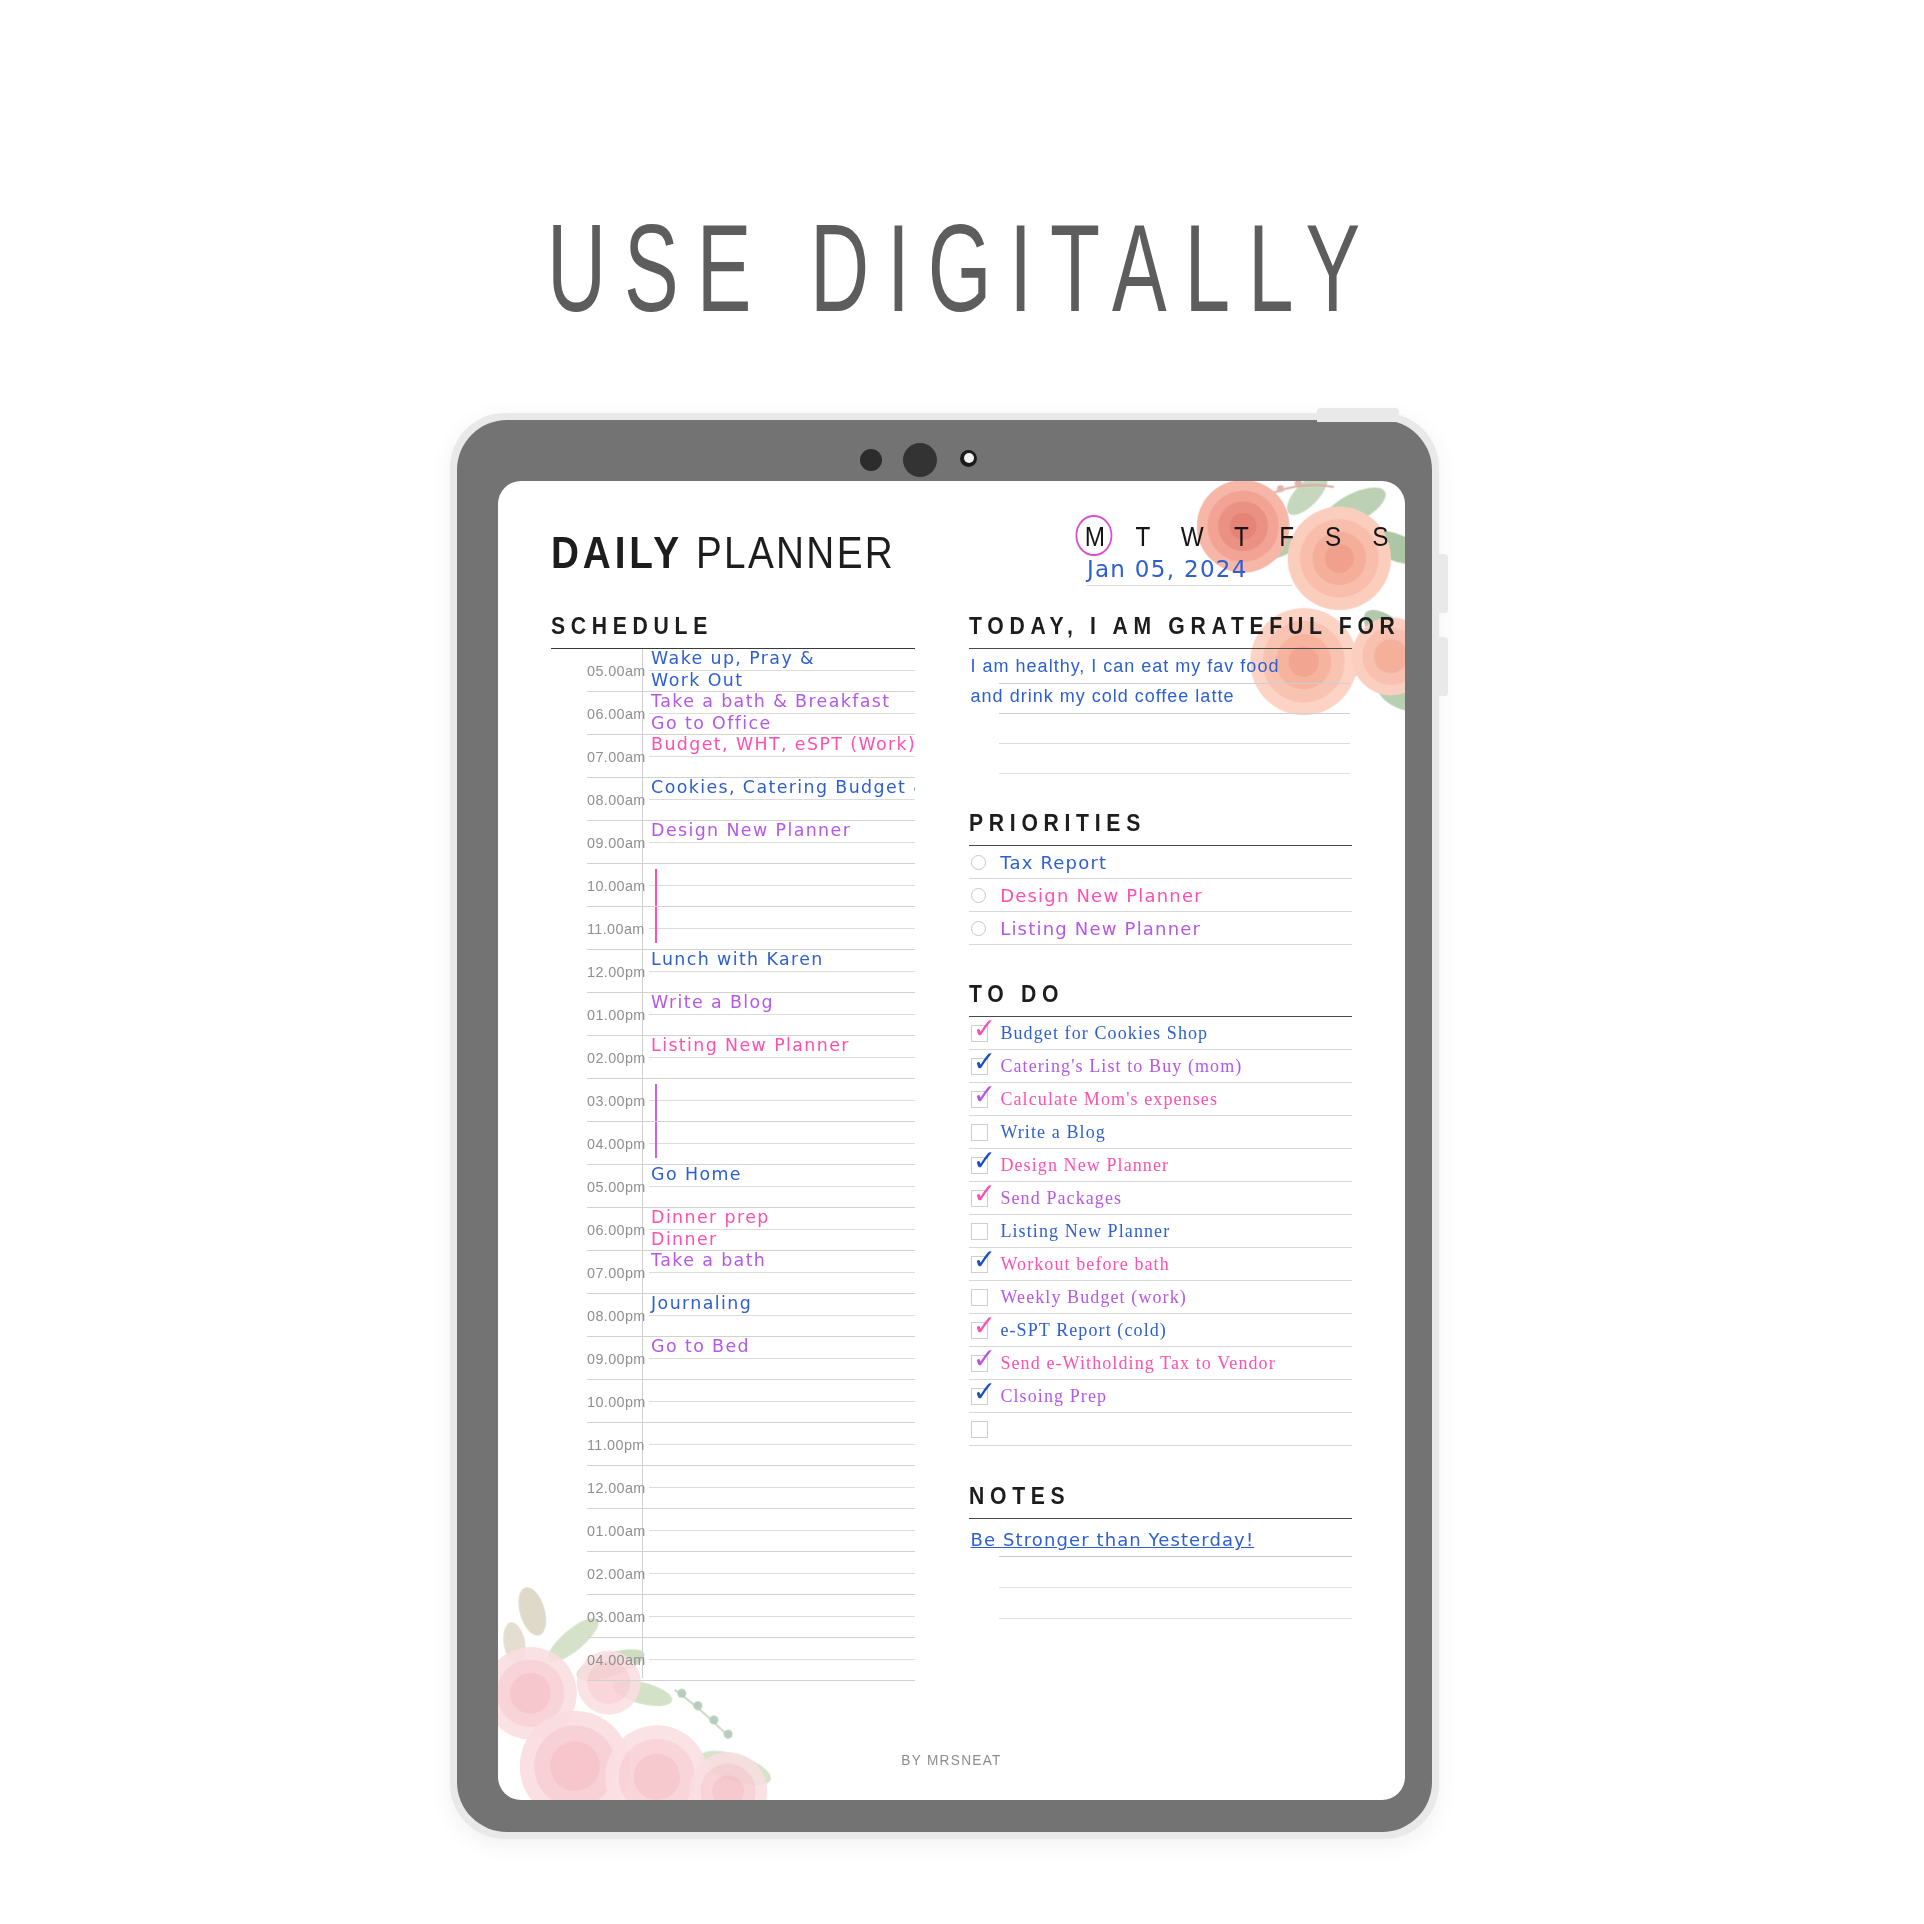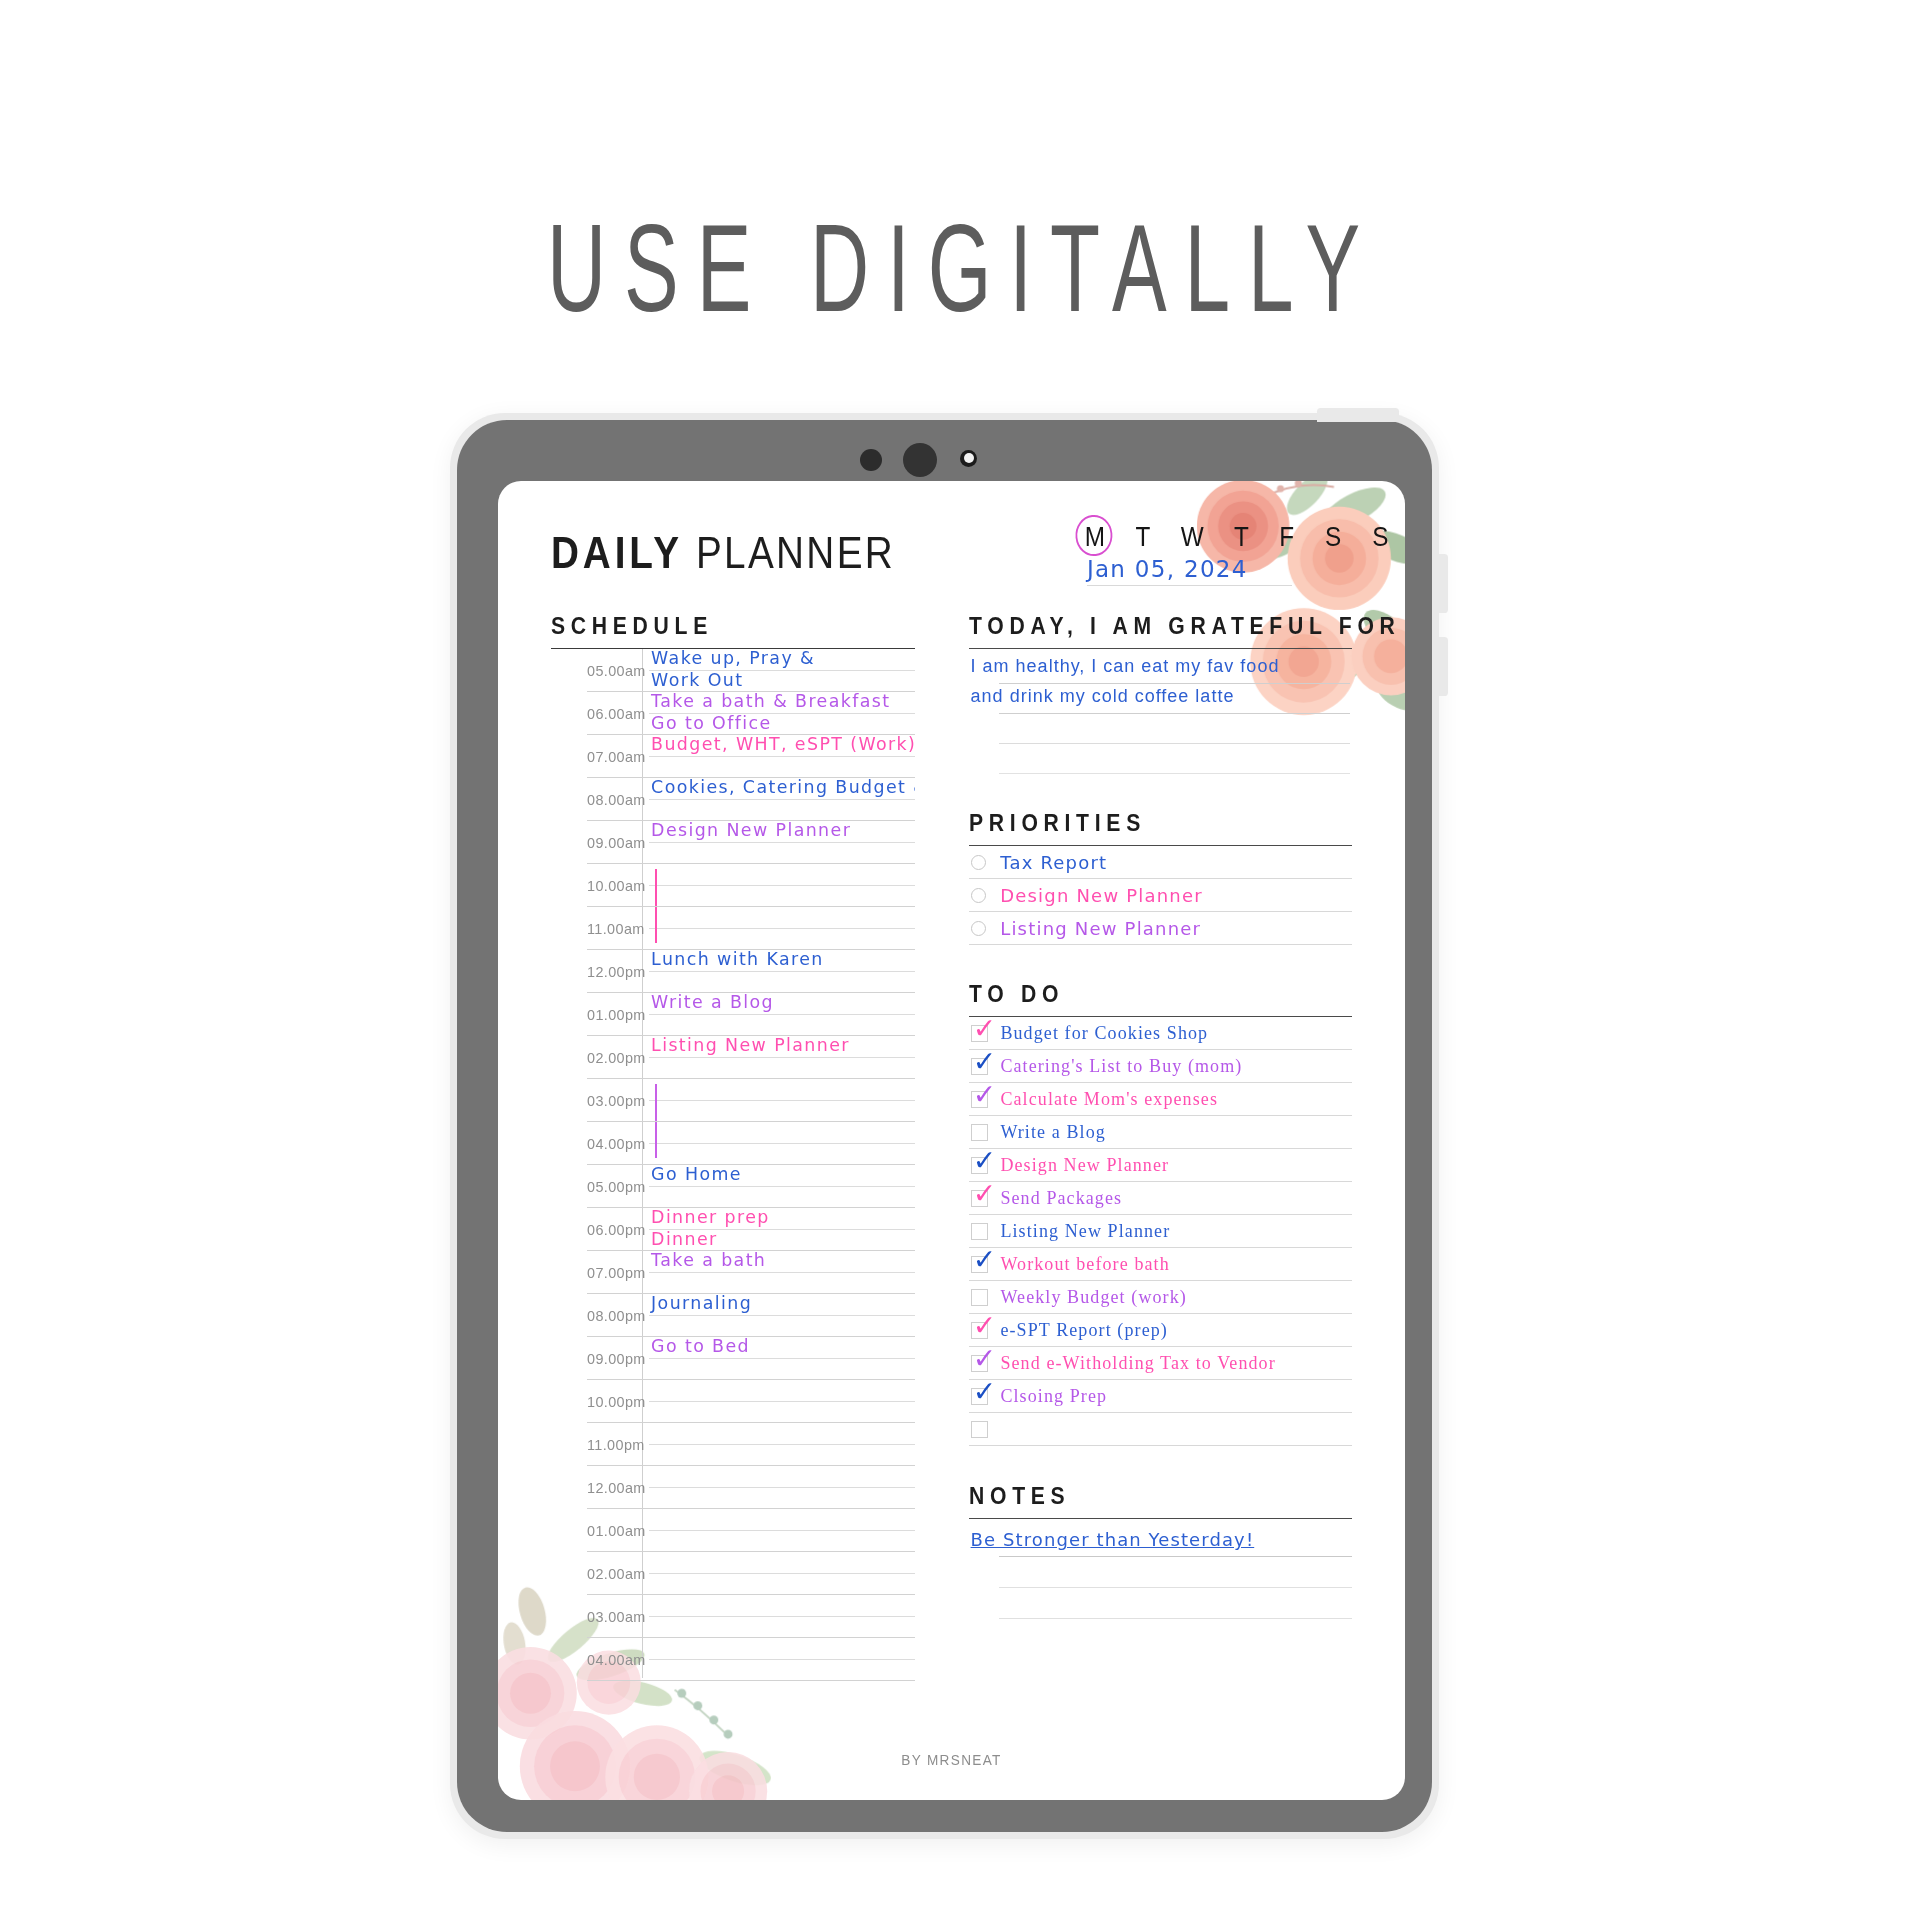--- a/index.html
+++ b/index.html
@@ -708,21 +708,21 @@
                   <div class="todo-text" style="color: rgb(255, 79, 176);">Workout before bath</div>
                 </div>
                 <div class="todo-row">
                   <div class="cbox"></div>
                   <div class="todo-text" style="color: rgb(181, 88, 232);">Weekly Budget (work)</div>
                 </div>
                 <div class="todo-row">
                   <div class="cbox">
                     <span class="check" style="color: rgb(255, 79, 176);">✓</span>
                   </div>
-                  <div class="todo-text" style="color: rgb(45, 95, 209);">e-SPT Report (prep)</div>
+                  <div class="todo-text" style="color: rgb(45, 95, 209);">e-SPT Report (cold)</div>
                 </div>
                 <div class="todo-row">
                   <div class="cbox">
                     <span class="check" style="color: rgb(181, 88, 232);">✓</span>
                   </div>
                   <div class="todo-text" style="color: rgb(255, 79, 176);">Send e-Witholding Tax to Vendor</div>
                 </div>
                 <div class="todo-row">
                   <div class="cbox">
                     <span class="check" style="color: rgb(27, 79, 196);">✓</span>

